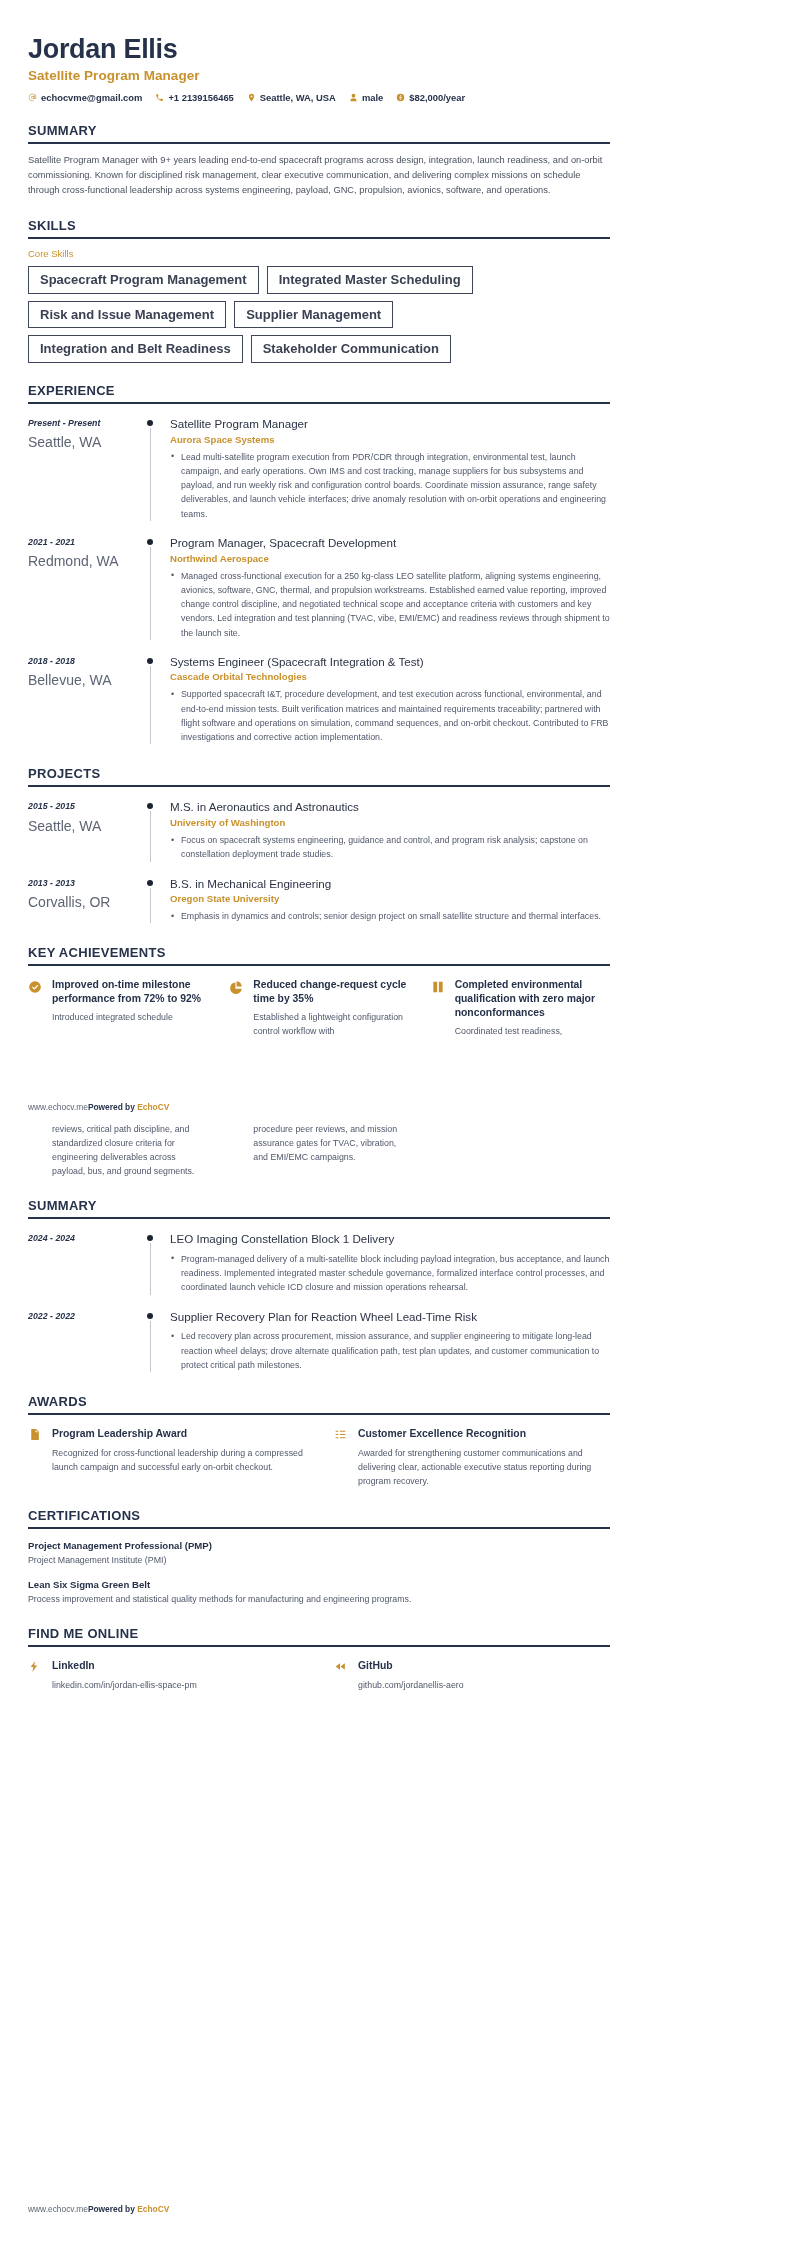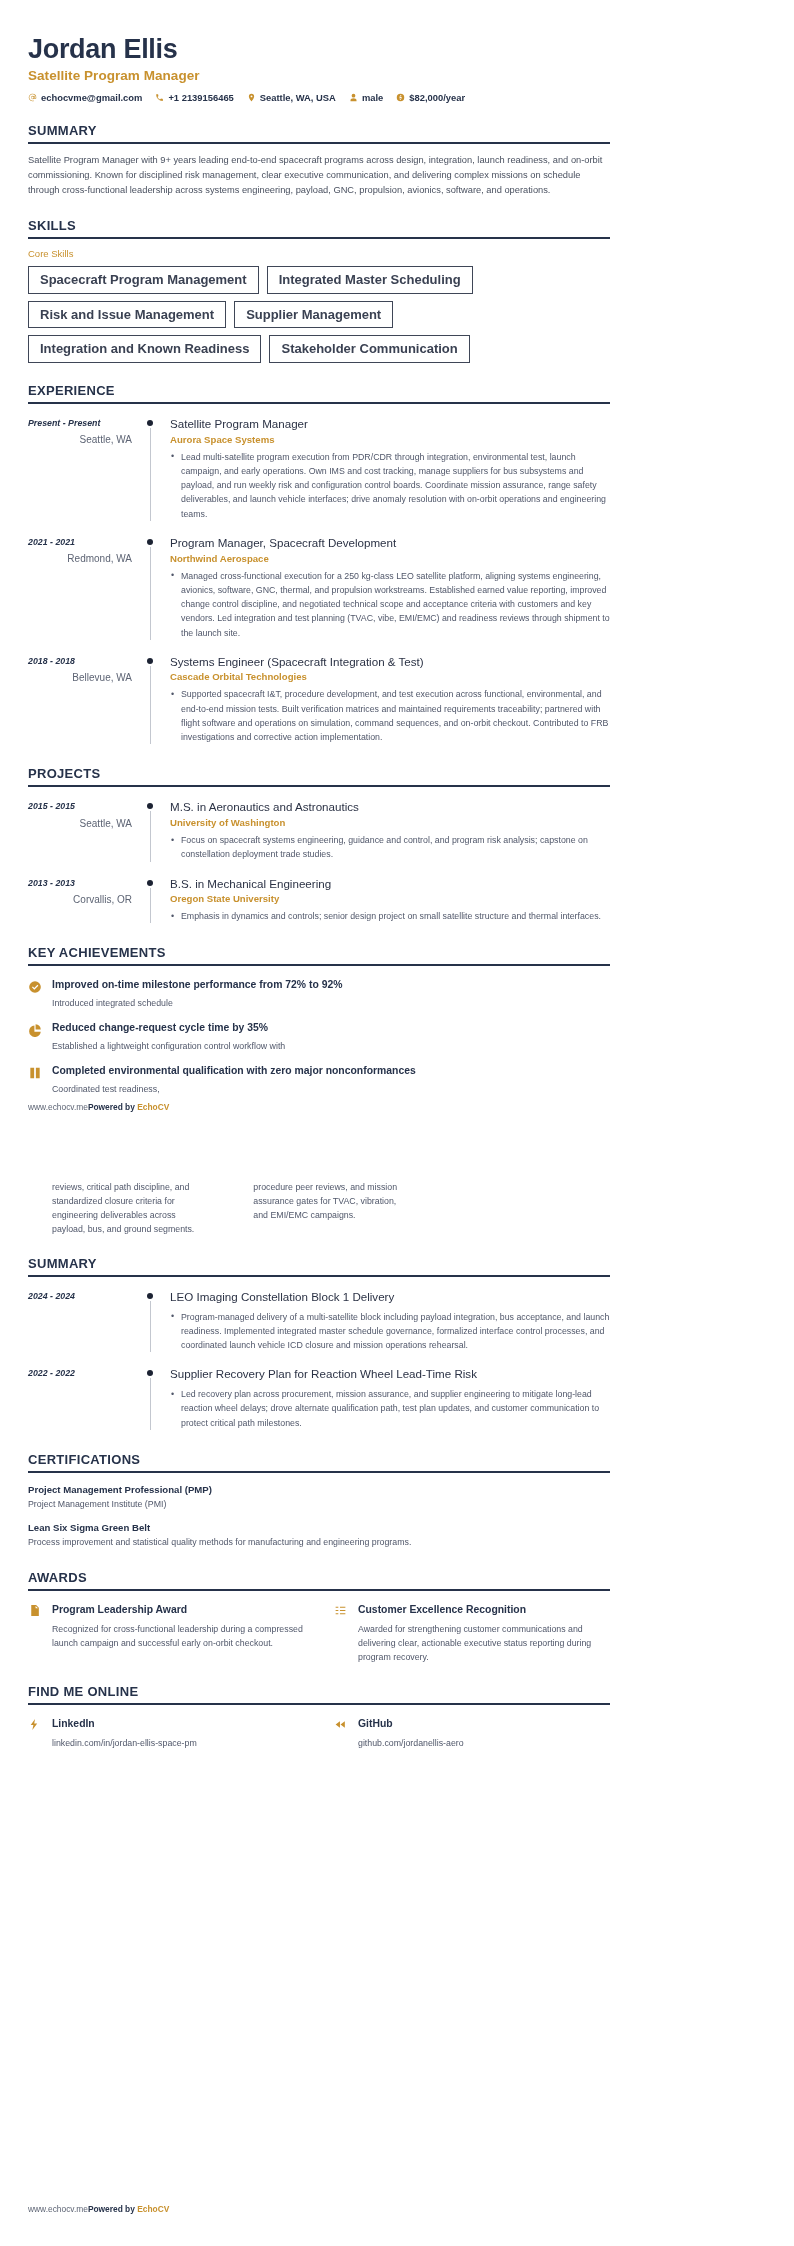--- a/index.html
+++ b/index.html
@@ -102,25 +102,24 @@
     padding-top: 1px;
   }
   .entry-date {
     font-size: 8.8px;
     font-weight: bold;
     color: #26324a;
     line-height: 1.4;
     font-style: italic;
   }
   .entry-loc {
-    font-size: 10px;
+    font-size: 14px;
     color: #5d6474;
     margin-top: 4px;
     line-height: 1.4;
-    text-align: right;
   }
   .entry-mid {
     width: 26px;
     flex: none;
     align-self: stretch;
     position: relative;
   }
   .entry-mid .dot {
     position: absolute;
     left: 7px; top: 4px;
@@ -161,21 +160,21 @@
     left: 1px;
     top: -0.5px;
     color: #50576a;
     font-size: 9px;
   }
 
   
   .ach-grid {
     margin-top: 12px;
     display: grid;
-    grid-template-columns: repeat(1, 1fr);
+    grid-template-columns: repeat(3, 1fr);
     gap: 11px 22px;
   }
   .ach { display: flex; gap: 9px; align-items: flex-start; }
   .ach-icon { width: 15px; flex: none; padding-top: 2px; }
   .ach-icon svg { width: 14px; height: 14px; display: block; fill: #c8912e; }
   .ach-title {
     font-size: 10.4px;
     font-weight: bold;
     color: #26324a;
     line-height: 1.32;
@@ -313,21 +312,21 @@
 
     <div class="section">
       <div class="section-title">SKILLS</div>
       <div class="rule"></div>
       <div class="skill-group-label">Core Skills</div>
       <div class="skill-tags">
         <span class="skill-tag">Spacecraft Program Management</span>
         <span class="skill-tag">Integrated Master Scheduling</span>
         <span class="skill-tag">Risk and Issue Management</span>
         <span class="skill-tag">Supplier Management</span>
-        <span class="skill-tag">Integration and Known Readiness</span>
+        <span class="skill-tag">Integration and Belt Readiness</span>
         <span class="skill-tag">Stakeholder Communication</span>
       </div>
     </div>
 
     <div class="section">
       <div class="section-title">EXPERIENCE</div>
       <div class="rule"></div>
 
       <div class="entry">
         <div class="entry-left">
@@ -506,58 +505,58 @@
         <div class="entry-right">
           <div class="entry-role">Supplier Recovery Plan for Reaction Wheel Lead-Time Risk</div>
           <ul class="bullets">
             <li>Led recovery plan across procurement, mission assurance, and supplier engineering to mitigate long-lead reaction wheel delays; drove alternate qualification path, test plan updates, and customer communication to protect critical path milestones.</li>
           </ul>
         </div>
       </div>
     </div>
 
     <div class="section">
+      <div class="section-title">AWARDS</div>
+      <div class="rule"></div>
+      <div class="two-col">
+        <div class="col-item">
+          <div class="col-icon">
+            <svg viewBox="0 0 24 24">
+                <path d="M6 2h9l5 5v15H6zm8 1.5V8h4.5zM8 11h8v1.6H8zm0 3.2h8v1.6H8zm0 3.2h5.5V19H8z"></path>
+              </svg>
+          </div>
+          <div>
+            <div class="col-title">Program Leadership Award</div>
+            <div class="col-desc">Recognized for cross-functional leadership during a compressed launch campaign and successful early on-orbit checkout.</div>
+          </div>
+        </div>
+        <div class="col-item">
+          <div class="col-icon">
+            <svg viewBox="0 0 24 24">
+                <path d="M3 5h5v1.8H3zm8 0h10v1.8H11zM3 11h5v1.8H3zm8 0h10v1.8H11zM3 17h5v1.8H3zm8 0h10v1.8H11z"></path>
+              </svg>
+          </div>
+          <div>
+            <div class="col-title">Customer Excellence Recognition</div>
+            <div class="col-desc">Awarded for strengthening customer communications and delivering clear, actionable executive status reporting during program recovery.</div>
+          </div>
+        </div>
+      </div>
+    </div>
+
+    <div class="section">
       <div class="section-title">CERTIFICATIONS</div>
       <div class="rule"></div>
       <div class="cert">
         <div class="cert-name">Project Management Professional (PMP)</div>
         <div class="cert-issuer">Project Management Institute (PMI)</div>
       </div>
       <div class="cert">
         <div class="cert-name">Lean Six Sigma Green Belt</div>
         <div class="cert-issuer">Process improvement and statistical quality methods for manufacturing and engineering programs.</div>
-      </div>
-    </div>
-
-    <div class="section">
-      <div class="section-title">AWARDS</div>
-      <div class="rule"></div>
-      <div class="two-col">
-        <div class="col-item">
-          <div class="col-icon">
-            <svg viewBox="0 0 24 24">
-                <path d="M6 2h9l5 5v15H6zm8 1.5V8h4.5zM8 11h8v1.6H8zm0 3.2h8v1.6H8zm0 3.2h5.5V19H8z"></path>
-              </svg>
-          </div>
-          <div>
-            <div class="col-title">Program Leadership Award</div>
-            <div class="col-desc">Recognized for cross-functional leadership during a compressed launch campaign and successful early on-orbit checkout.</div>
-          </div>
-        </div>
-        <div class="col-item">
-          <div class="col-icon">
-            <svg viewBox="0 0 24 24">
-                <path d="M3 5h5v1.8H3zm8 0h10v1.8H11zM3 11h5v1.8H3zm8 0h10v1.8H11zM3 17h5v1.8H3zm8 0h10v1.8H11z"></path>
-              </svg>
-          </div>
-          <div>
-            <div class="col-title">Customer Excellence Recognition</div>
-            <div class="col-desc">Awarded for strengthening customer communications and delivering clear, actionable executive status reporting during program recovery.</div>
-          </div>
-        </div>
       </div>
     </div>
 
     <div class="section">
       <div class="section-title">FIND ME ONLINE</div>
       <div class="rule"></div>
       <div class="two-col">
         <div class="col-item">
           <div class="col-icon">
             <svg viewBox="0 0 24 24">

